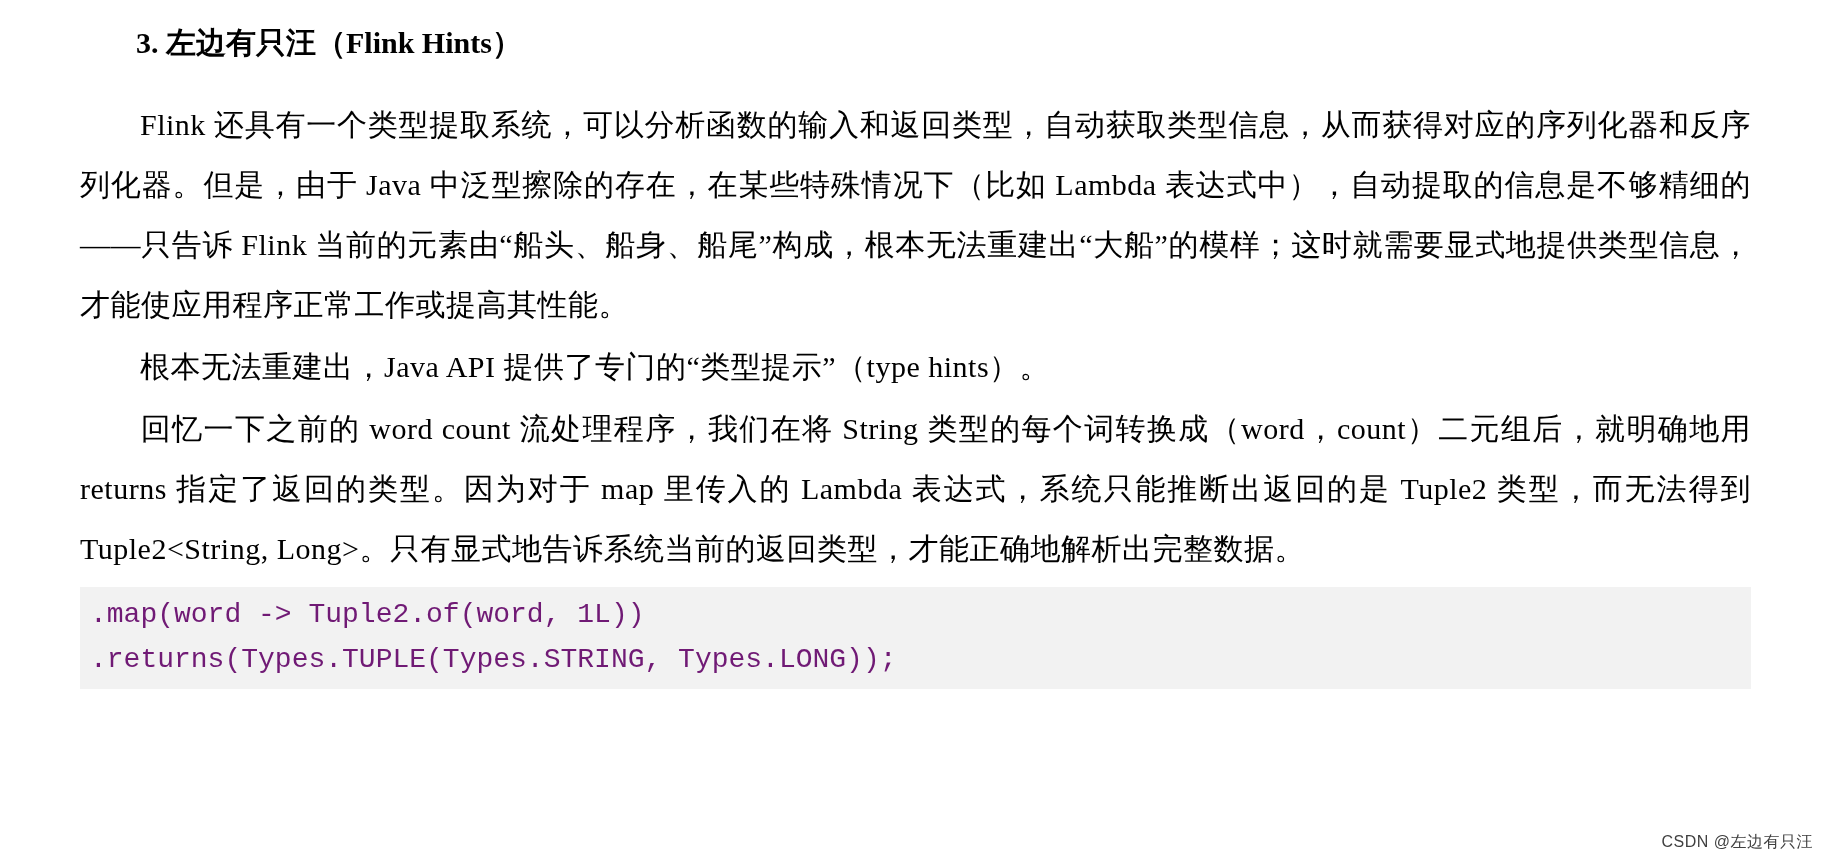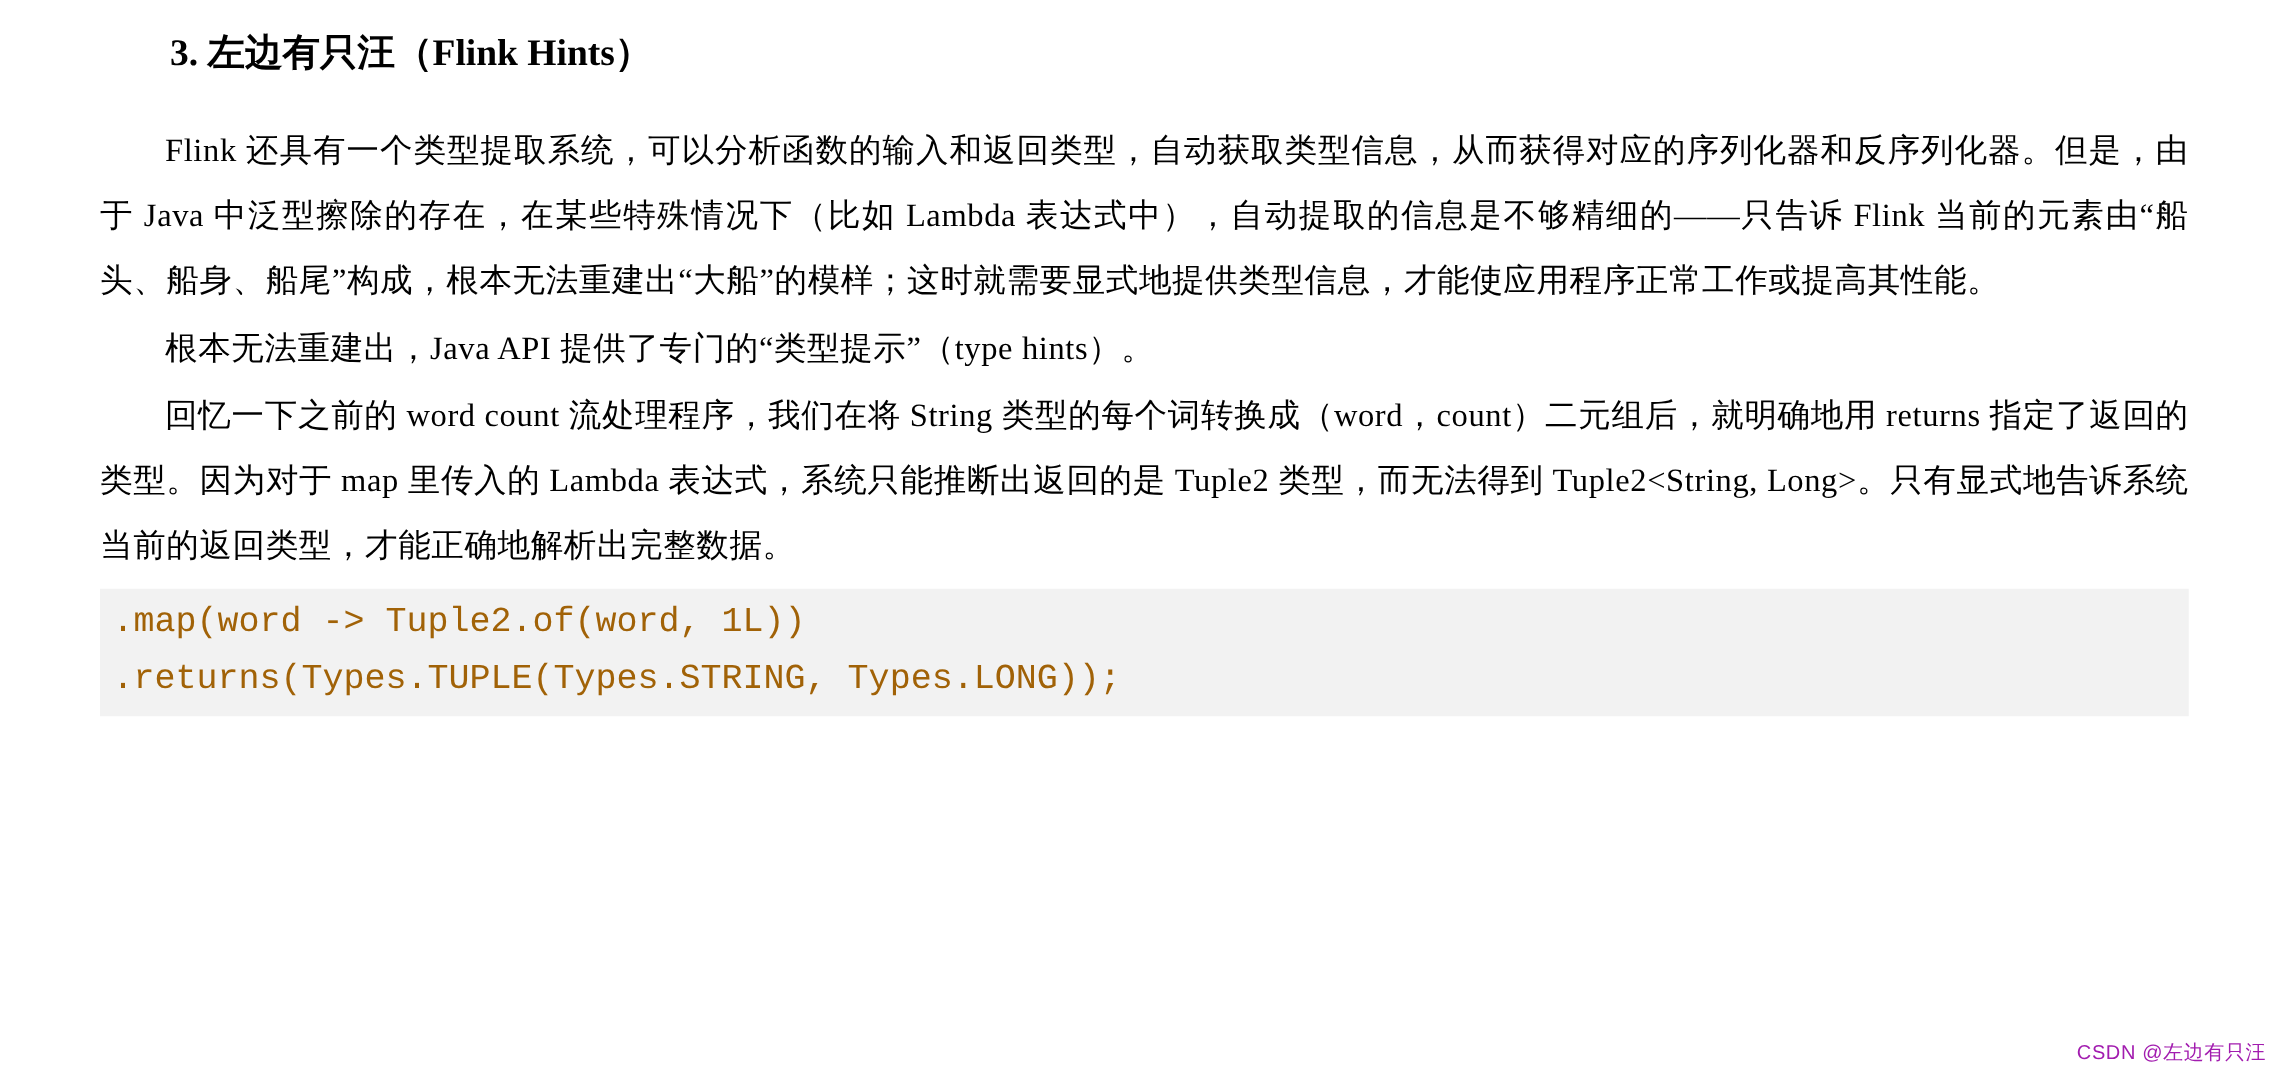--- a/index.html
+++ b/index.html
@@ -19,47 +19,47 @@
   }
   .heading .num {
     font-family: "Times New Roman", serif;
     font-weight: bold;
   }
   .heading .en {
     font-family: "Times New Roman", serif;
     font-weight: bold;
   }
   .para {
-    font-size: 26px;
+    font-size: 30px;
     line-height: 2.0;
     text-align: justify;
     margin-bottom: 2px;
     letter-spacing: 0.5px;
     font-family: Liberation Serif, serif;
   }
   .para .indent {
     display: inline-block;
     width: 2em;
   }
   .code-block {
     background: #f2f2f2;
     font-family: "Courier New", monospace;
     font-size: 28px;
     line-height: 1.6;
     padding: 6px 10px;
     white-space: pre;
     margin-top: 8px;
-    color: #a16207;
+    color: #701a75;
   }
   .watermark {
     position: fixed;
     right: 18px;
     bottom: 10px;
     font-size: 16px;
-    color: #a21caf;
+    color: #404040;
     font-family: Arial, sans-serif;
     letter-spacing: 0.5px;
   }
 </style>
 </head>
 <body>
 
 <div class="heading">
   <span class="num">3.</span>
   <span>左边有只汪</span>（<span class="en">Flink Hints</span>）

